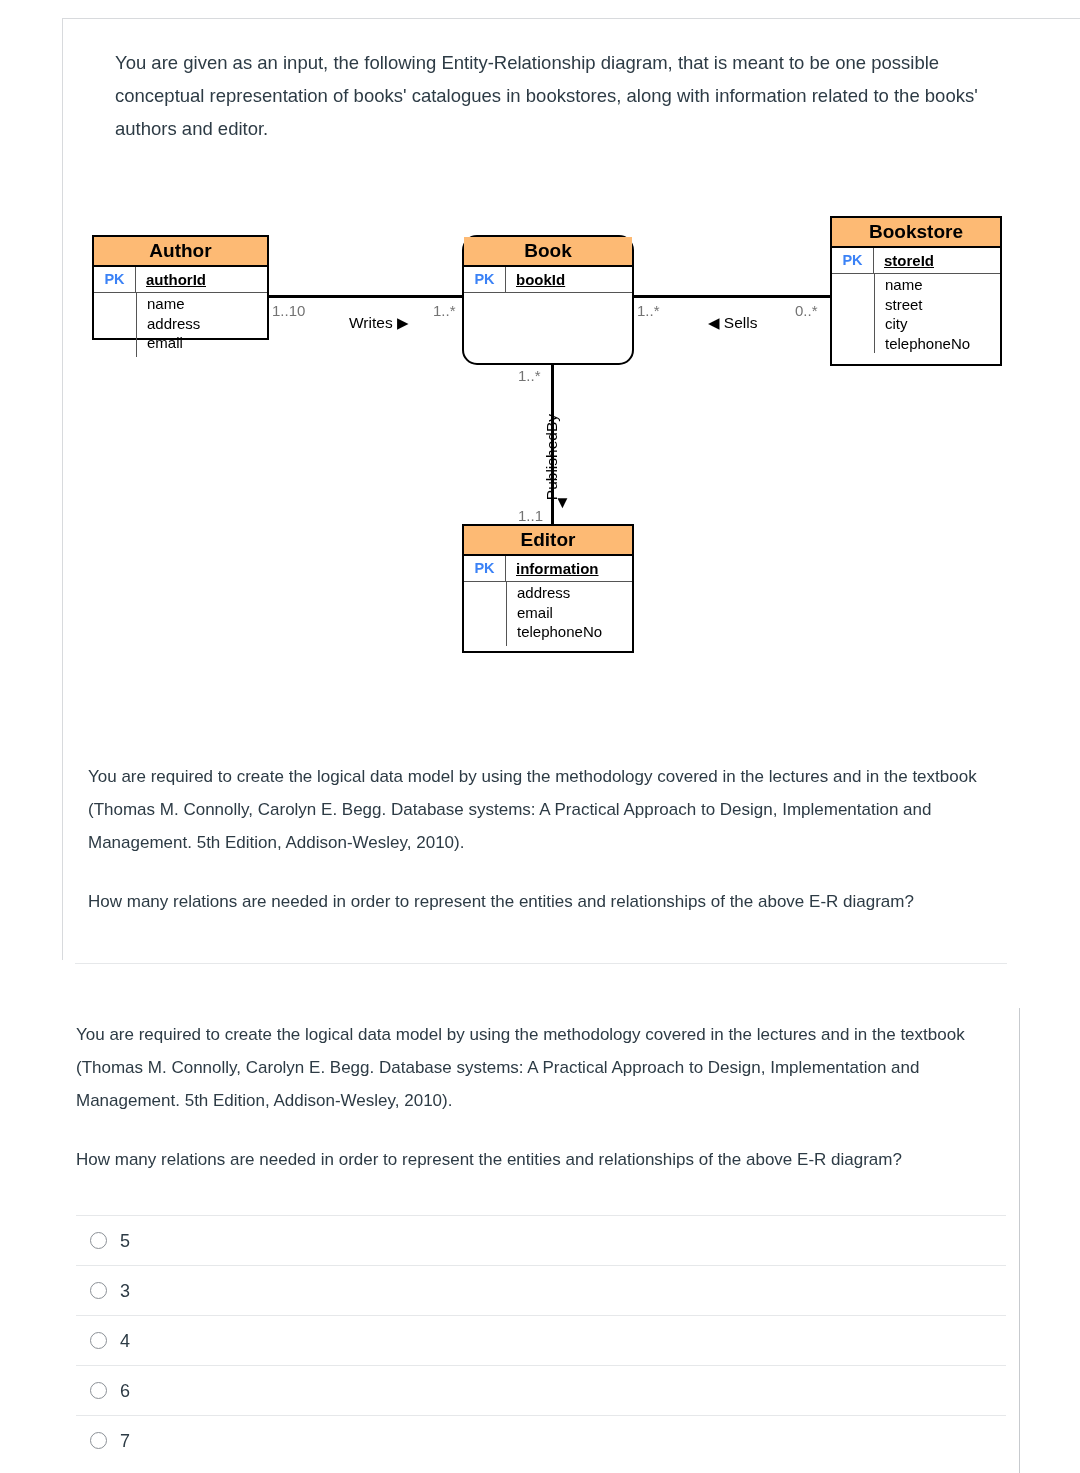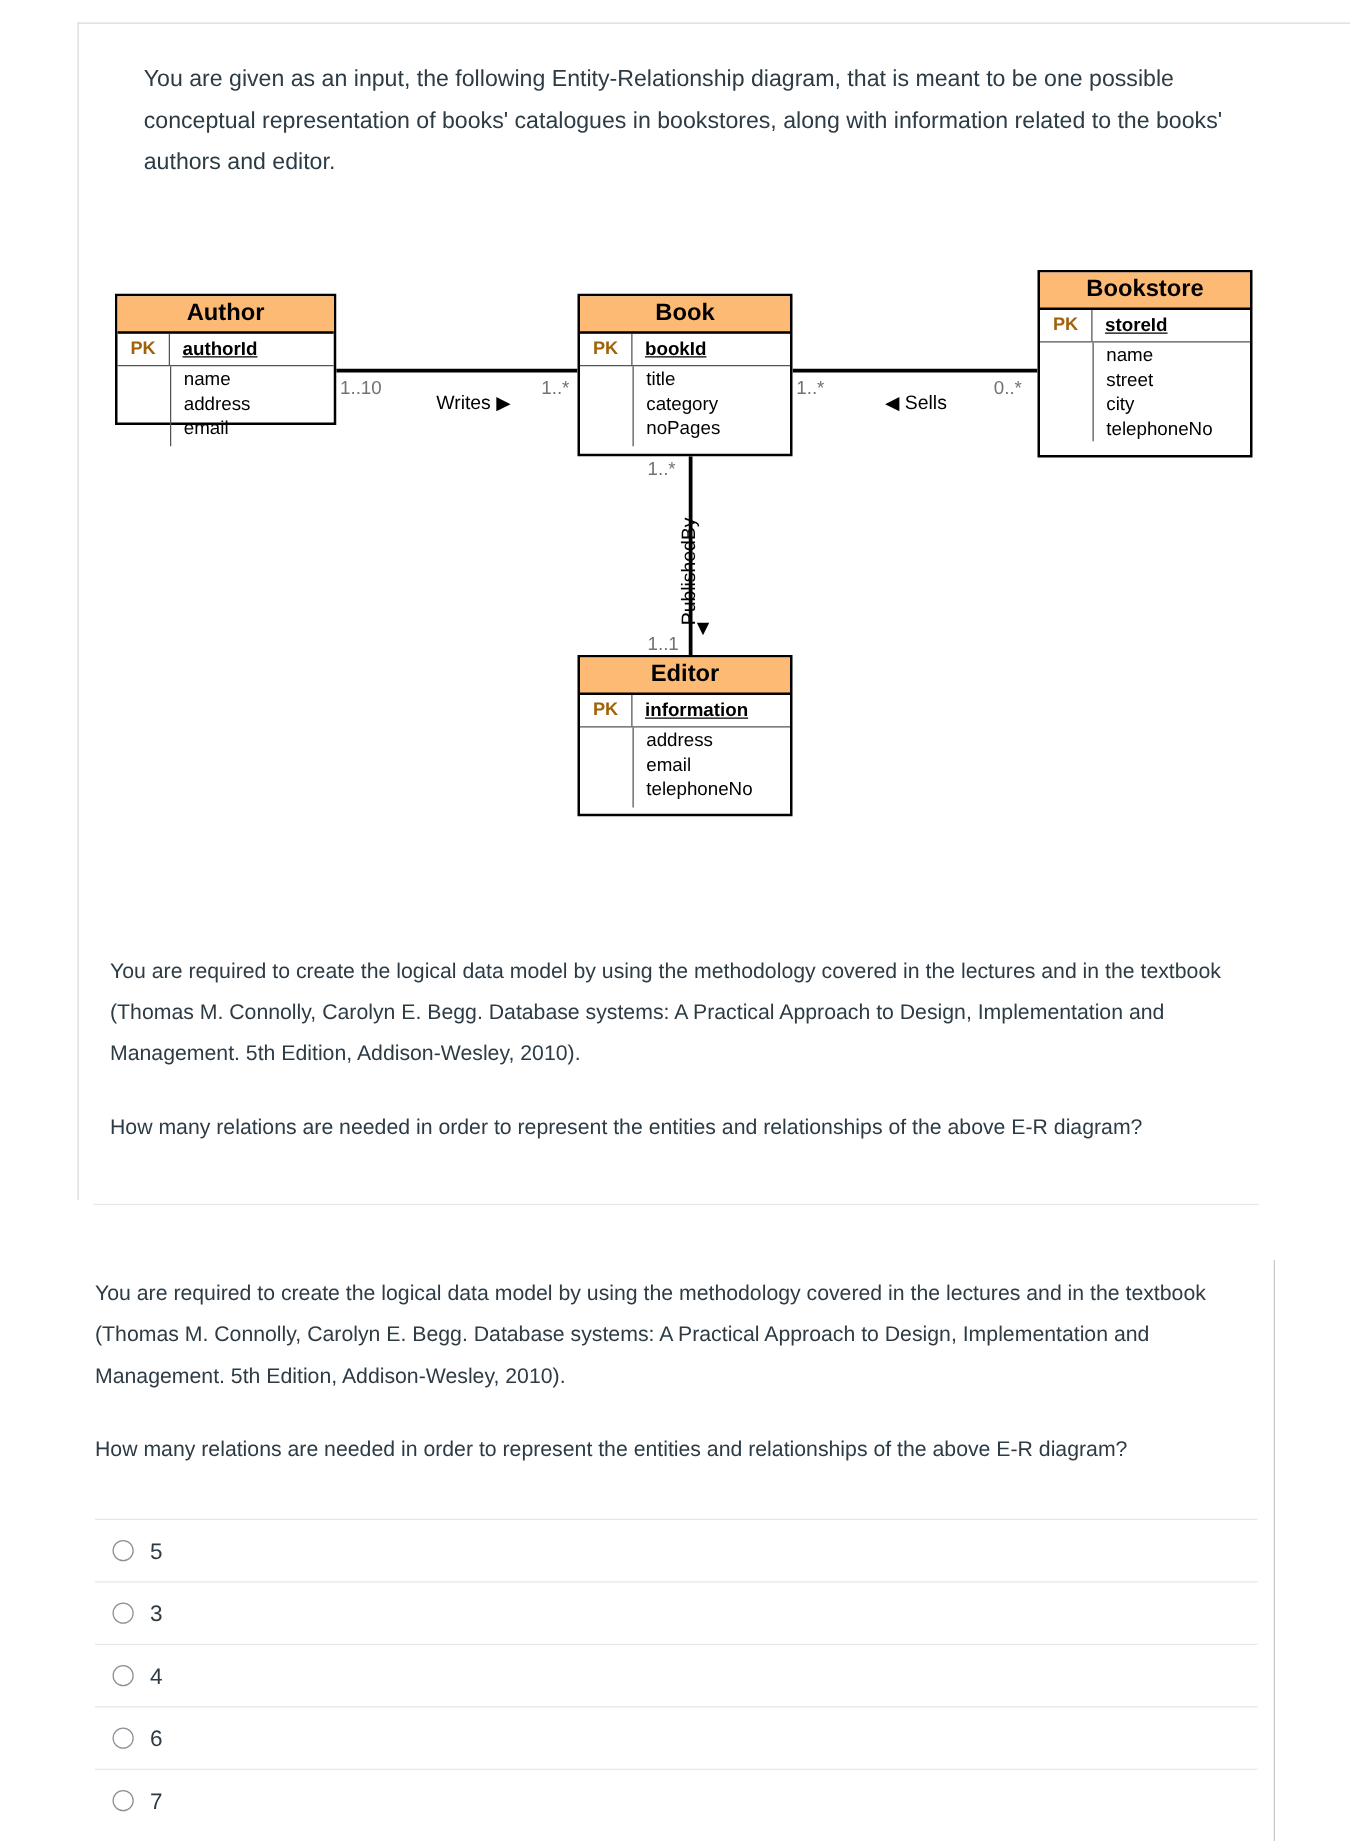--- a/index.html
+++ b/index.html
@@ -85,21 +85,21 @@
   }
   .ent-pkcell {
     width: 42px;
     text-align: center;
     font-weight: bold;
     font-size: 14.5px;
     border-right: 1px solid #555;
     height: 100%;
     line-height: 25px;
     box-sizing: border-box;
-    color: #a16207;
+    color: #3b82f6;
   }
   .ent-pkname {
     padding-left: 10px;
     font-weight: bold;
     font-size: 15px;
     text-decoration: underline;
     color: #000;
   }
   .ent-attrs {
     display: flex;
@@ -116,21 +116,21 @@
   }
   .ent-attrs-list div {
     font-size: 15px;
     line-height: 19.5px;
     color: #000;
     white-space: nowrap;
   }
 
   
   #ent-author   { left: 4px;   top: 30px;  width: 177px; height: 105px; }
-  #ent-book     { left: 374px; top: 30px;  width: 172px; height: 130px; }
+  #ent-book     { left: 374px; top: 30px;  width: 172px; height: 130px; border-radius: 15px; }
   #ent-bookstore{ left: 742px; top: 11px;  width: 172px; height: 150px; }
   #ent-editor   { left: 374px; top: 319px; width: 172px; height: 129px; }
 
   
   .conn {
     position: absolute;
     background: #000;
   }
   #conn-writes { left: 181px; top: 90px; width: 193px; height: 3px; }
   #conn-sells  { left: 546px; top: 90px; width: 196px; height: 3px; }
@@ -270,28 +270,20 @@
       </div>
     </div>
   </div>
 
   <div class="ent" id="ent-book">
     <div class="ent-title">Book</div>
     <div class="ent-pkrow">
       <div class="ent-pkcell">PK</div>
       <div class="ent-pkname">bookId</div>
     </div>
-    <div class="ent-attrs">
-      <div class="ent-attrs-gutter"></div>
-      <div class="ent-attrs-list">
-        <div>title</div>
-        <div>category</div>
-        <div>noPages</div>
-      </div>
-    </div>
   </div>
 
   <div class="ent" id="ent-bookstore">
     <div class="ent-title">Bookstore</div>
     <div class="ent-pkrow">
       <div class="ent-pkcell">PK</div>
       <div class="ent-pkname">storeId</div>
     </div>
     <div class="ent-attrs">
       <div class="ent-attrs-gutter"></div>

